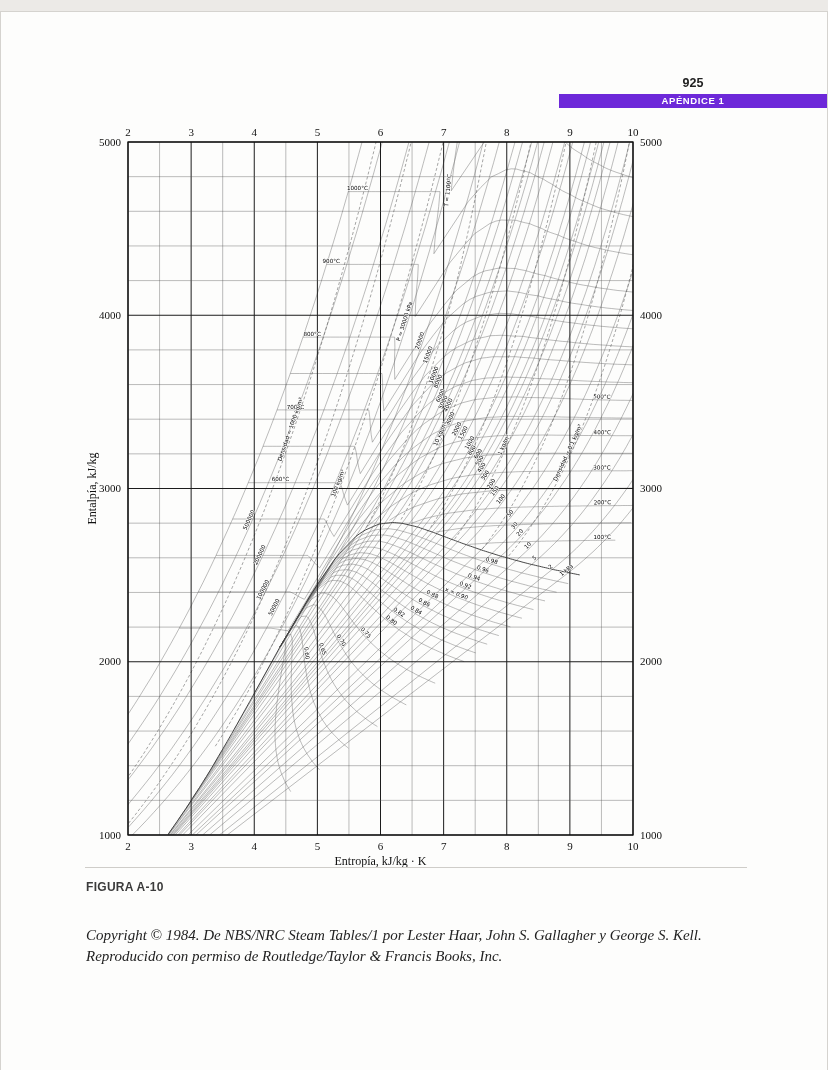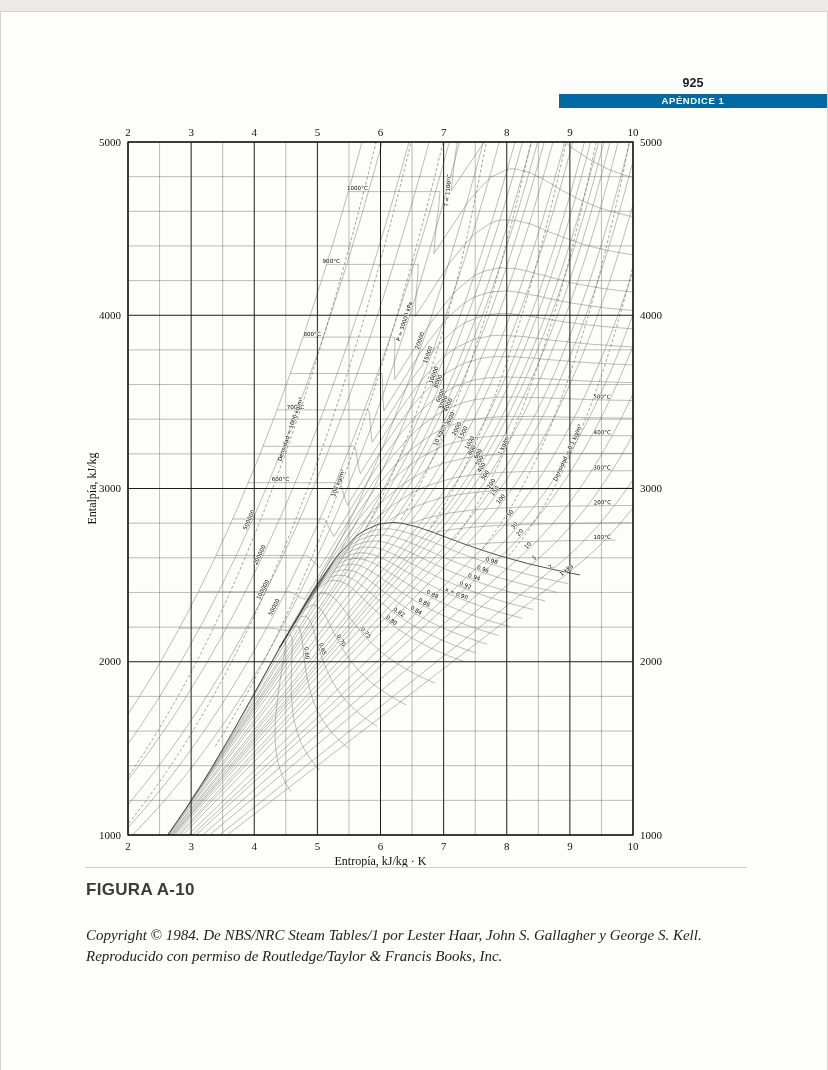--- a/index.html
+++ b/index.html
@@ -1,27 +1,27 @@
 <!DOCTYPE html>
 <html><head>
 <meta charset="utf-8">
 <style>
   html,body{margin:0;padding:0;background:#eceae7;}
   .page{position:relative;width:826px;height:1068px;margin:11px auto;background:#fdfdfc;
         border:1px solid #d5d3cf;overflow:hidden;
         font-family:"Liberation Serif","DejaVu Serif",serif;color:#111;}
   .page-number{position:absolute;top:64px;left:558px;width:268px;text-align:center;
         font-family:"Liberation Sans","DejaVu Sans",sans-serif;font-weight:bold;font-size:12.5px;color:#222;}
-  .appendix-bar{position:absolute;top:82px;left:558px;width:268px;height:14px;background:#0369a1;
+  .appendix-bar{position:absolute;top:82px;left:558px;width:268px;height:14px;background:#6d28d9;
         color:#fff;text-align:center;line-height:14px;
         font-family:"Liberation Sans","DejaVu Sans",sans-serif;font-weight:bold;font-size:9.5px;letter-spacing:0.6px;}
   .chart-svg{position:absolute;left:84px;top:112px;}
   .rule{position:absolute;top:855px;left:84px;width:662px;border:none;border-top:1px solid #cfcdc9;margin:0;}
   .fig-id{position:absolute;top:868px;left:85px;
-        font-family:"Liberation Sans","DejaVu Sans",sans-serif;font-weight:bold;font-size:17px;color:#3b3b3b;letter-spacing:0.3px;}
+        font-family:"Liberation Sans","DejaVu Sans",sans-serif;font-weight:bold;font-size:12px;color:#3b3b3b;letter-spacing:0.3px;}
   .fig-caption{position:absolute;top:888px;left:85px;font-size:15.5px;color:#111;}
   .fig-credit{position:absolute;top:913px;left:85px;width:678px;font-style:italic;font-size:15px;line-height:1.4;color:#222;}
   
   .tick{font-family:"Liberation Serif","DejaVu Serif",serif;font-size:11px;fill:#111;}
   .axlbl{font-family:"Liberation Serif","DejaVu Serif",serif;font-size:12px;fill:#111;}
   .clabel{font-family:"DejaVu Sans","Liberation Sans",sans-serif;font-size:5.6px;fill:#000;
         paint-order:stroke;stroke:#fff;stroke-width:1px;stroke-linejoin:round;}
 </style>
 </head>
 <body>

